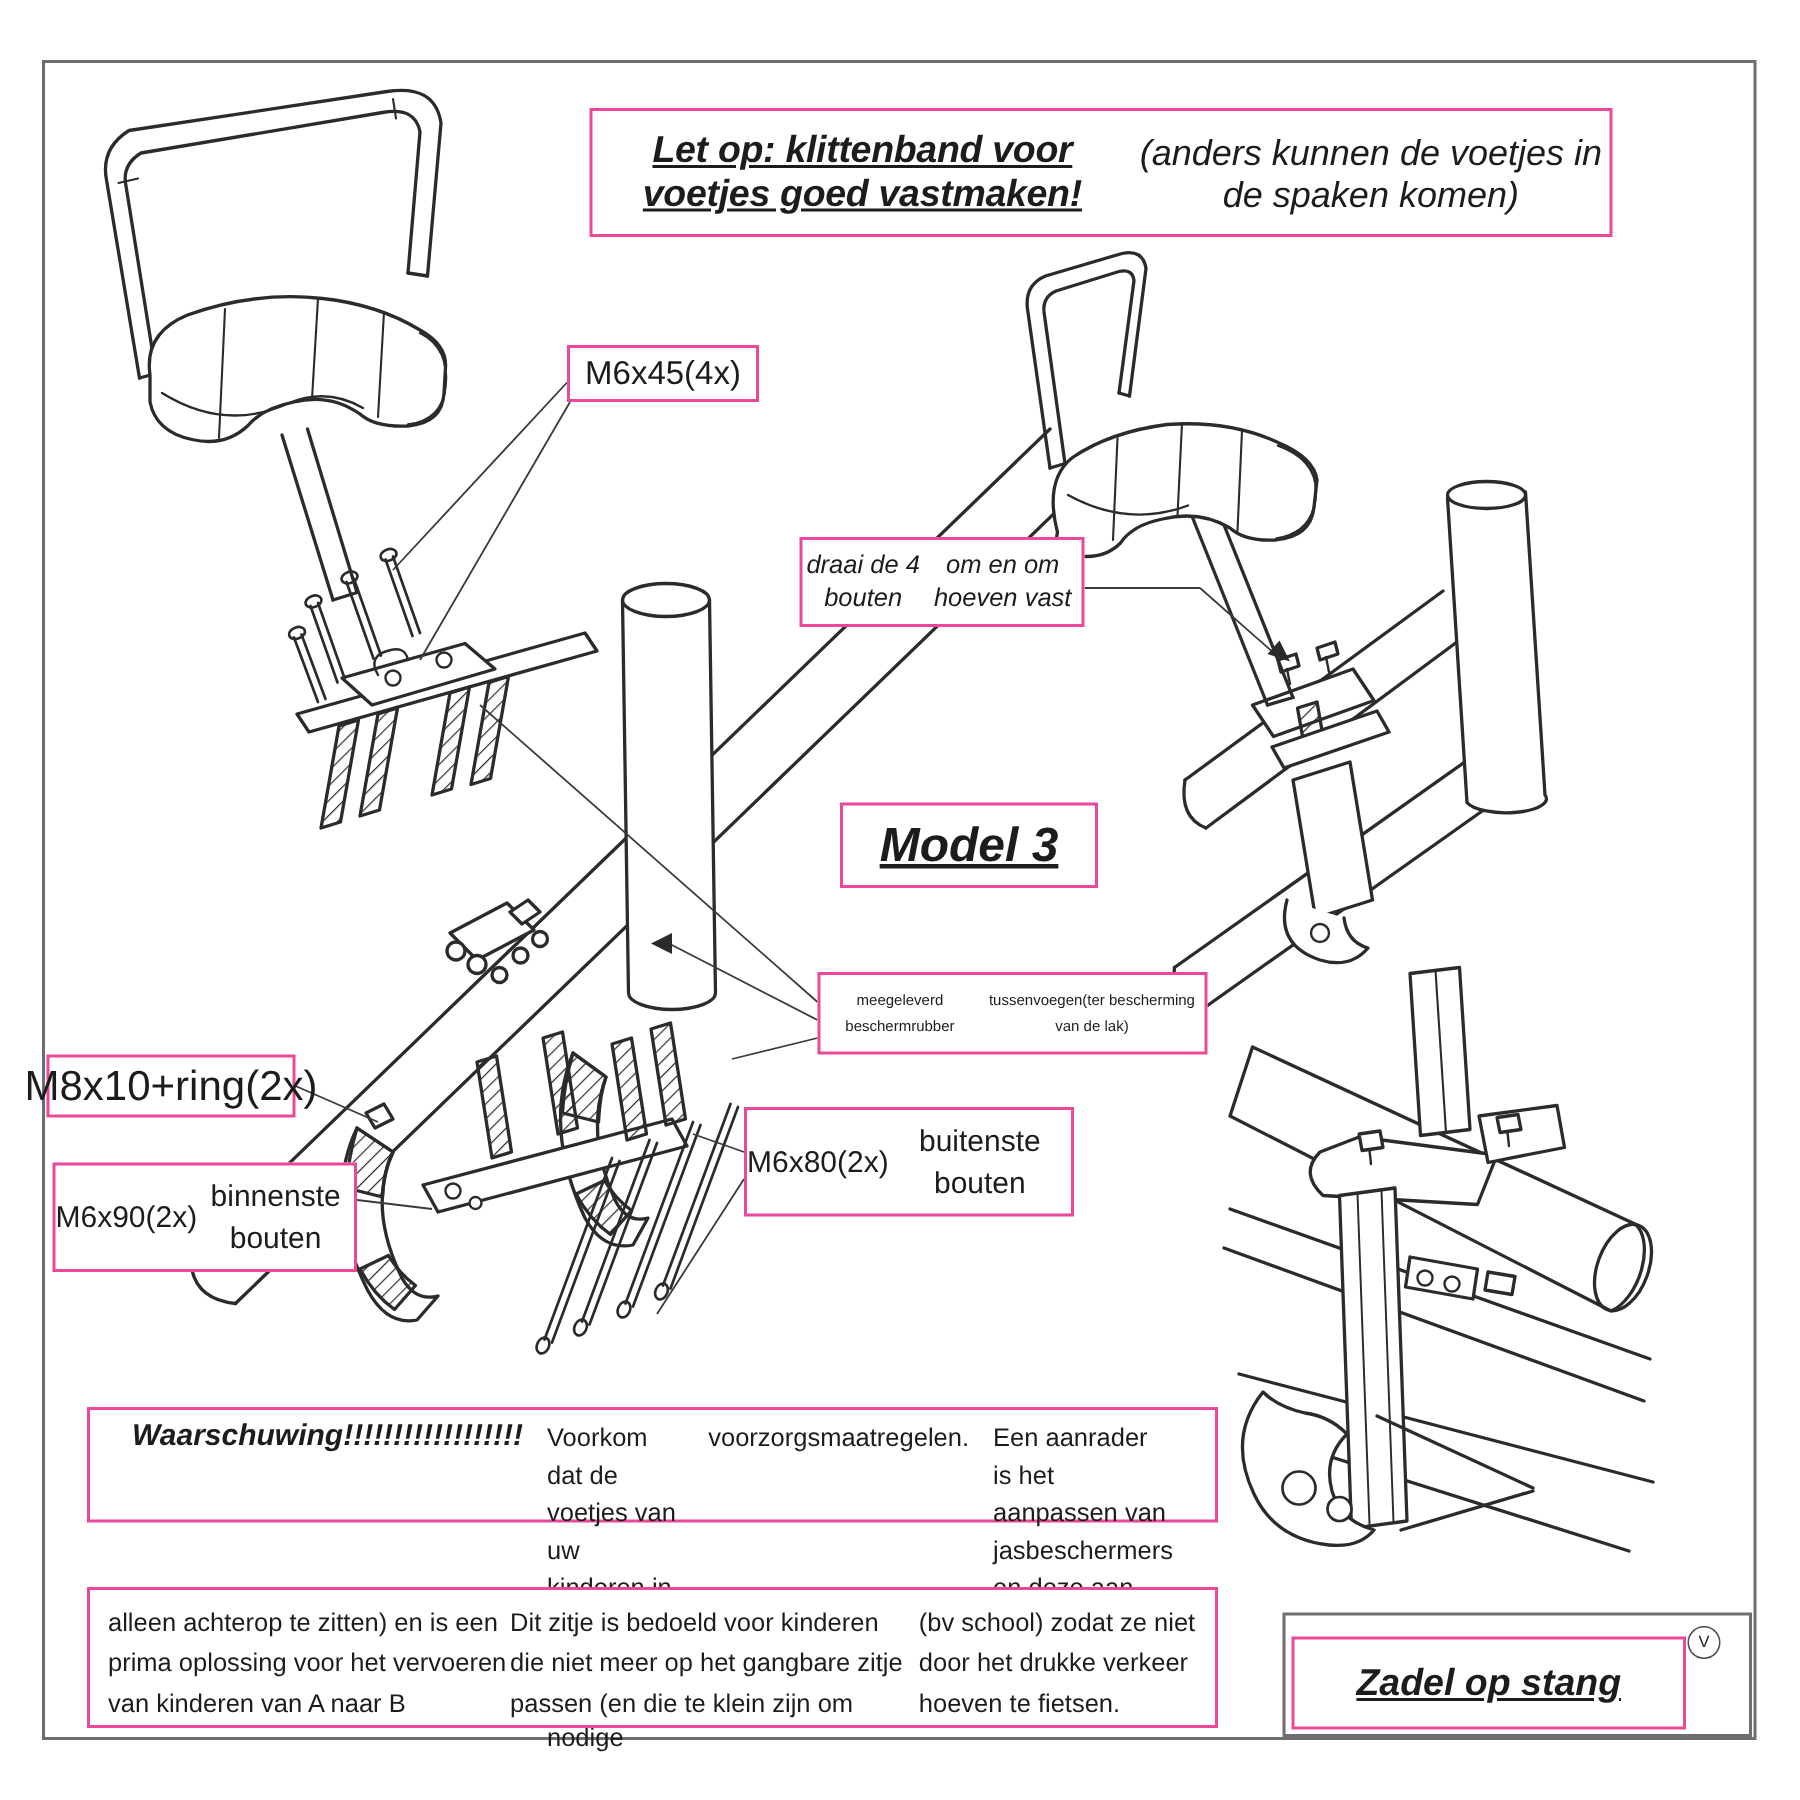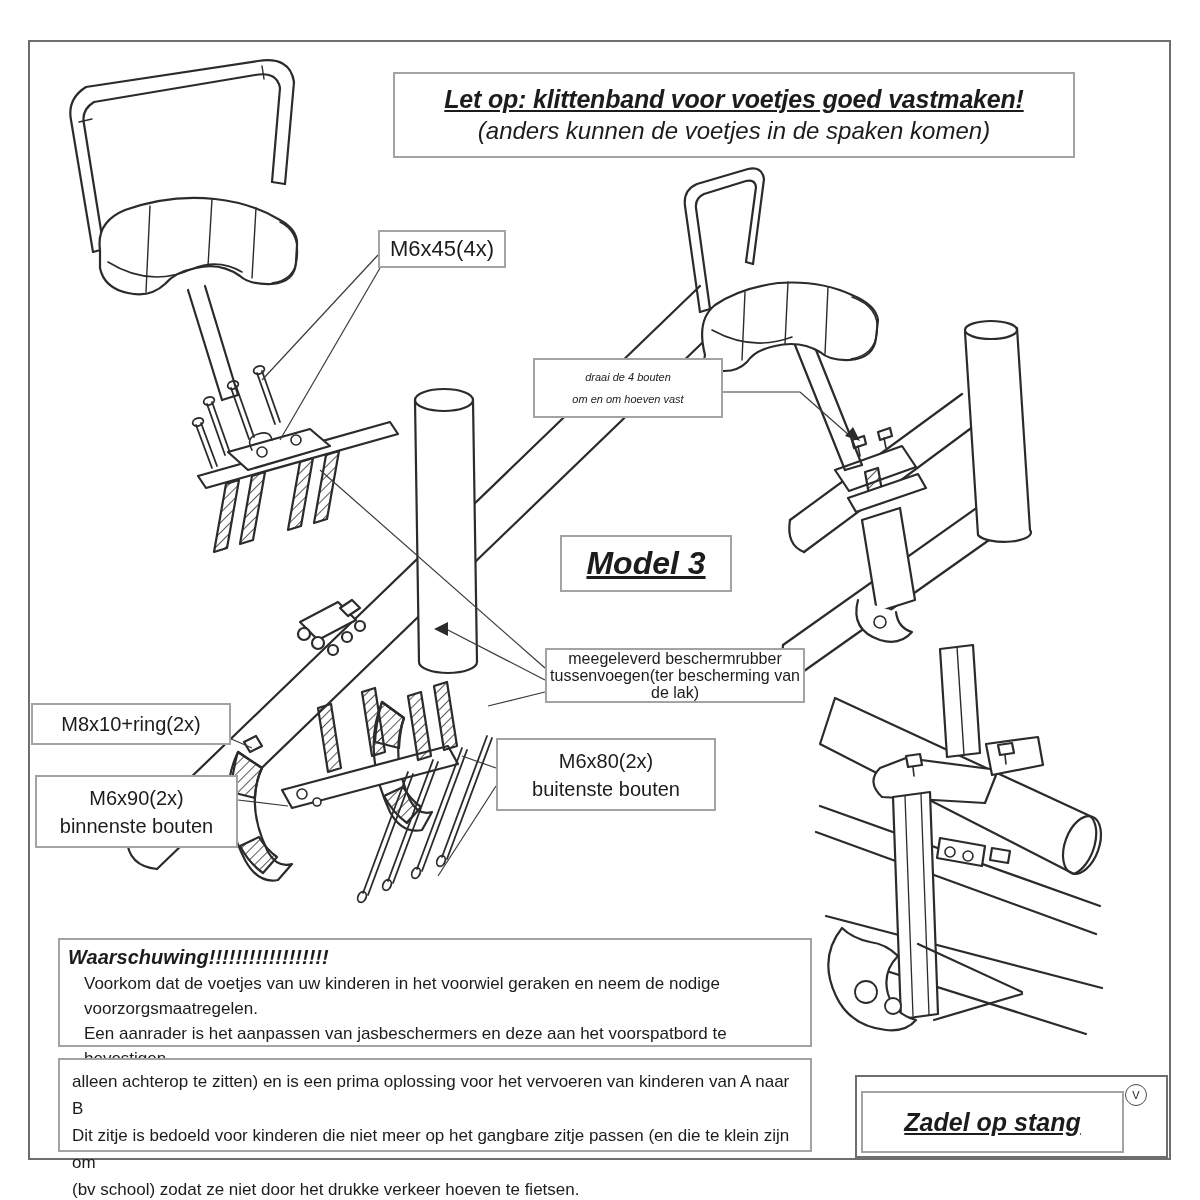--- a/index.html
+++ b/index.html
@@ -2,37 +2,37 @@
 <html><head>
 <meta charset="utf-8">
 <style>
   html,body{margin:0;padding:0;background:#fdfdfd;}
   .sheet{
     position:relative;width:1200px;height:1200px;background:#ffffff;
     font-family:"Liberation Sans",sans-serif;color:#1c1c1c;overflow:hidden;
   }
   .frame{position:absolute;left:28px;top:40px;width:1139px;height:1116px;border:2px solid #6e6e6e;background:#fff;}
   svg.art{position:absolute;left:0;top:0;width:1200px;height:1200px;}
-  .box{position:absolute;background:#fff;border:2px solid #a3a3a3;box-sizing:border-box;
-       display:flex;flex-direction:column;align-items:center;justify-content:center;text-align:center;}
+  .box{position:absolute;background:#fff;border:2px solid #ec4899;box-sizing:border-box;
+       display:flex;flex-direction:row;align-items:center;justify-content:center;text-align:center;}
   
   .b-notice{left:393px;top:72px;width:682px;height:86px;}
   .notice-l1{font-size:25px;font-weight:bold;font-style:italic;text-decoration:underline;letter-spacing:-0.2px;}
   .notice-l2{font-size:24px;font-style:italic;margin-top:3px;}
   
   .b-m6x45{left:378px;top:230px;width:128px;height:38px;font-size:22px;}
-  .b-draai{left:533px;top:358px;width:190px;height:60px;font-size:11px;font-style:italic;line-height:22px;}
+  .b-draai{left:533px;top:358px;width:190px;height:60px;font-size:17px;font-style:italic;line-height:22px;}
   .b-model{left:560px;top:535px;width:172px;height:57px;font-size:32px;font-weight:bold;font-style:italic;text-decoration:underline;}
-  .b-rubber{left:545px;top:648px;width:260px;height:55px;font-size:16px;line-height:17px;}
-  .b-m8x10{left:31px;top:703px;width:200px;height:42px;font-size:20px;}
+  .b-rubber{left:545px;top:648px;width:260px;height:55px;font-size:10px;line-height:17px;}
+  .b-m8x10{left:31px;top:703px;width:166px;height:42px;font-size:28px;}
   .b-m6x90{left:35px;top:775px;width:203px;height:73px;font-size:20px;line-height:28px;}
   .b-m6x80{left:496px;top:738px;width:220px;height:73px;font-size:20px;line-height:28px;}
   
-  .b-warning{left:58px;top:938px;width:754px;height:109px;align-items:flex-start;text-align:left;
-             padding:6px 8px;justify-content:flex-start;}
+  .b-warning{left:58px;top:938px;width:754px;height:77px;align-items:flex-start;text-align:left;
+             padding:6px 28px;justify-content:flex-start;}
   .warn-head{font-size:20px;font-weight:bold;font-style:italic;margin-bottom:2px;}
   .warn-line{font-size:17px;line-height:25px;margin-left:16px;}
   .b-info{left:58px;top:1058px;width:754px;height:94px;align-items:flex-start;text-align:left;
           padding:8px 12px;justify-content:flex-start;}
   .info-line{font-size:17px;line-height:27px;}
   
   .b-zadel-outer{left:855px;top:1075px;width:313px;height:83px;border-color:#6e6e6e;}
   .b-zadel-inner{left:861px;top:1091px;width:263px;height:62px;border-width:2px;}
   .zadel-text{font-size:25px;font-weight:bold;font-style:italic;text-decoration:underline;}
   .v-badge{position:absolute;left:1125px;top:1084px;width:20px;height:20px;border:1.5px solid #4d4d4d;

